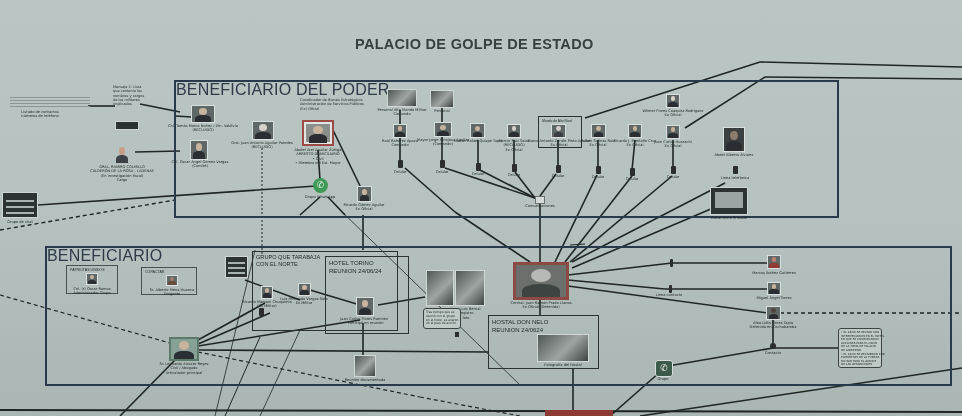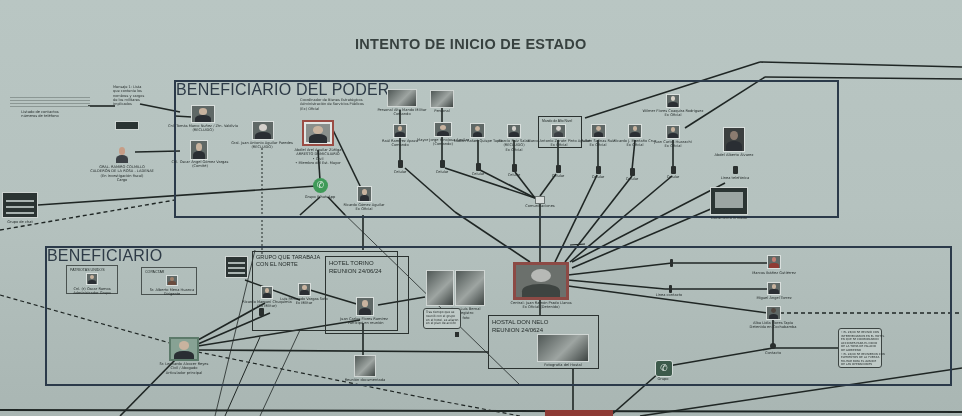--- a/index.html
+++ b/index.html
@@ -141,21 +141,21 @@
       <line x1="255" y1="250" x2="215" y2="416" stroke-width="0.8"></line>
 
       <line x1="640" y1="416" x2="962" y2="368"></line>
 
       <line x1="0" y1="410" x2="962" y2="412" stroke-width="2"></line>
       <line x1="385" y1="385" x2="520" y2="385" stroke-width="1"></line>
       <line x1="570" y1="245" x2="585" y2="244" stroke-width="1"></line>
     </g>
   </svg>
 
-  <div class="title">INTENTO DE INICIO DE ESTADO</div>
+  <div class="title">PALACIO DE GOLPE DE ESTADO</div>
 
   <div class="frame" style="left:174px; top:80px; width:665px; height:138px;"></div>
   <div class="frame-label" style="left:176px; top:81px;">BENEFICIARIO DEL PODER</div>
   <div class="textblock" style="left:300px; top:98px;">Coordinador de Bienes Estratégicos
 Administración de Servicios Públicos
 (Ex) Oficial</div>
 
   <div class="photo" style="left:191px; top:105px; width:24px; height:18px;">
       <div class="head"></div>
       <div class="body"></div>

